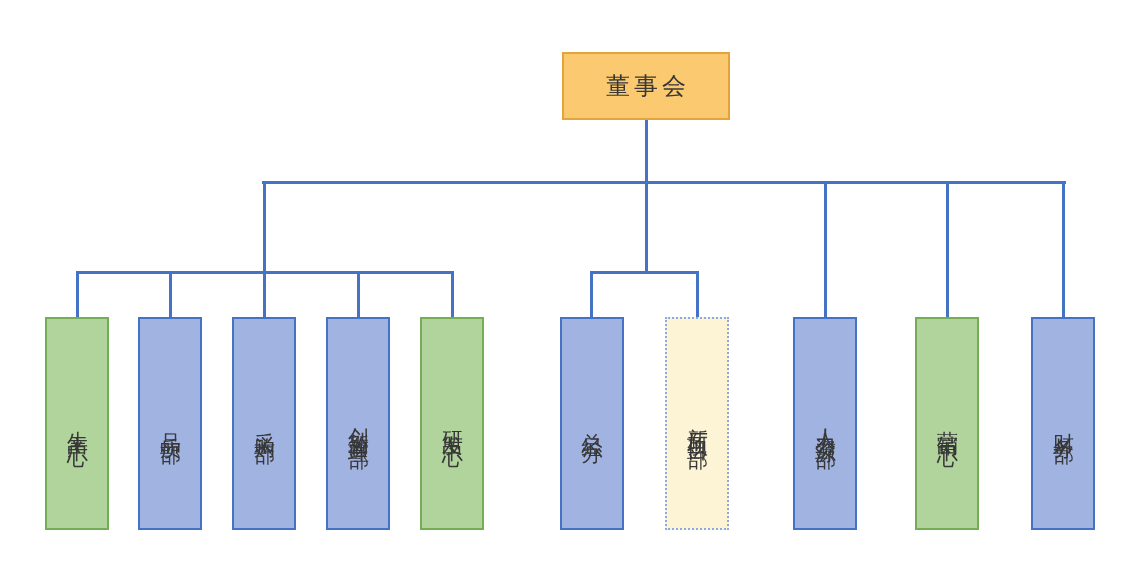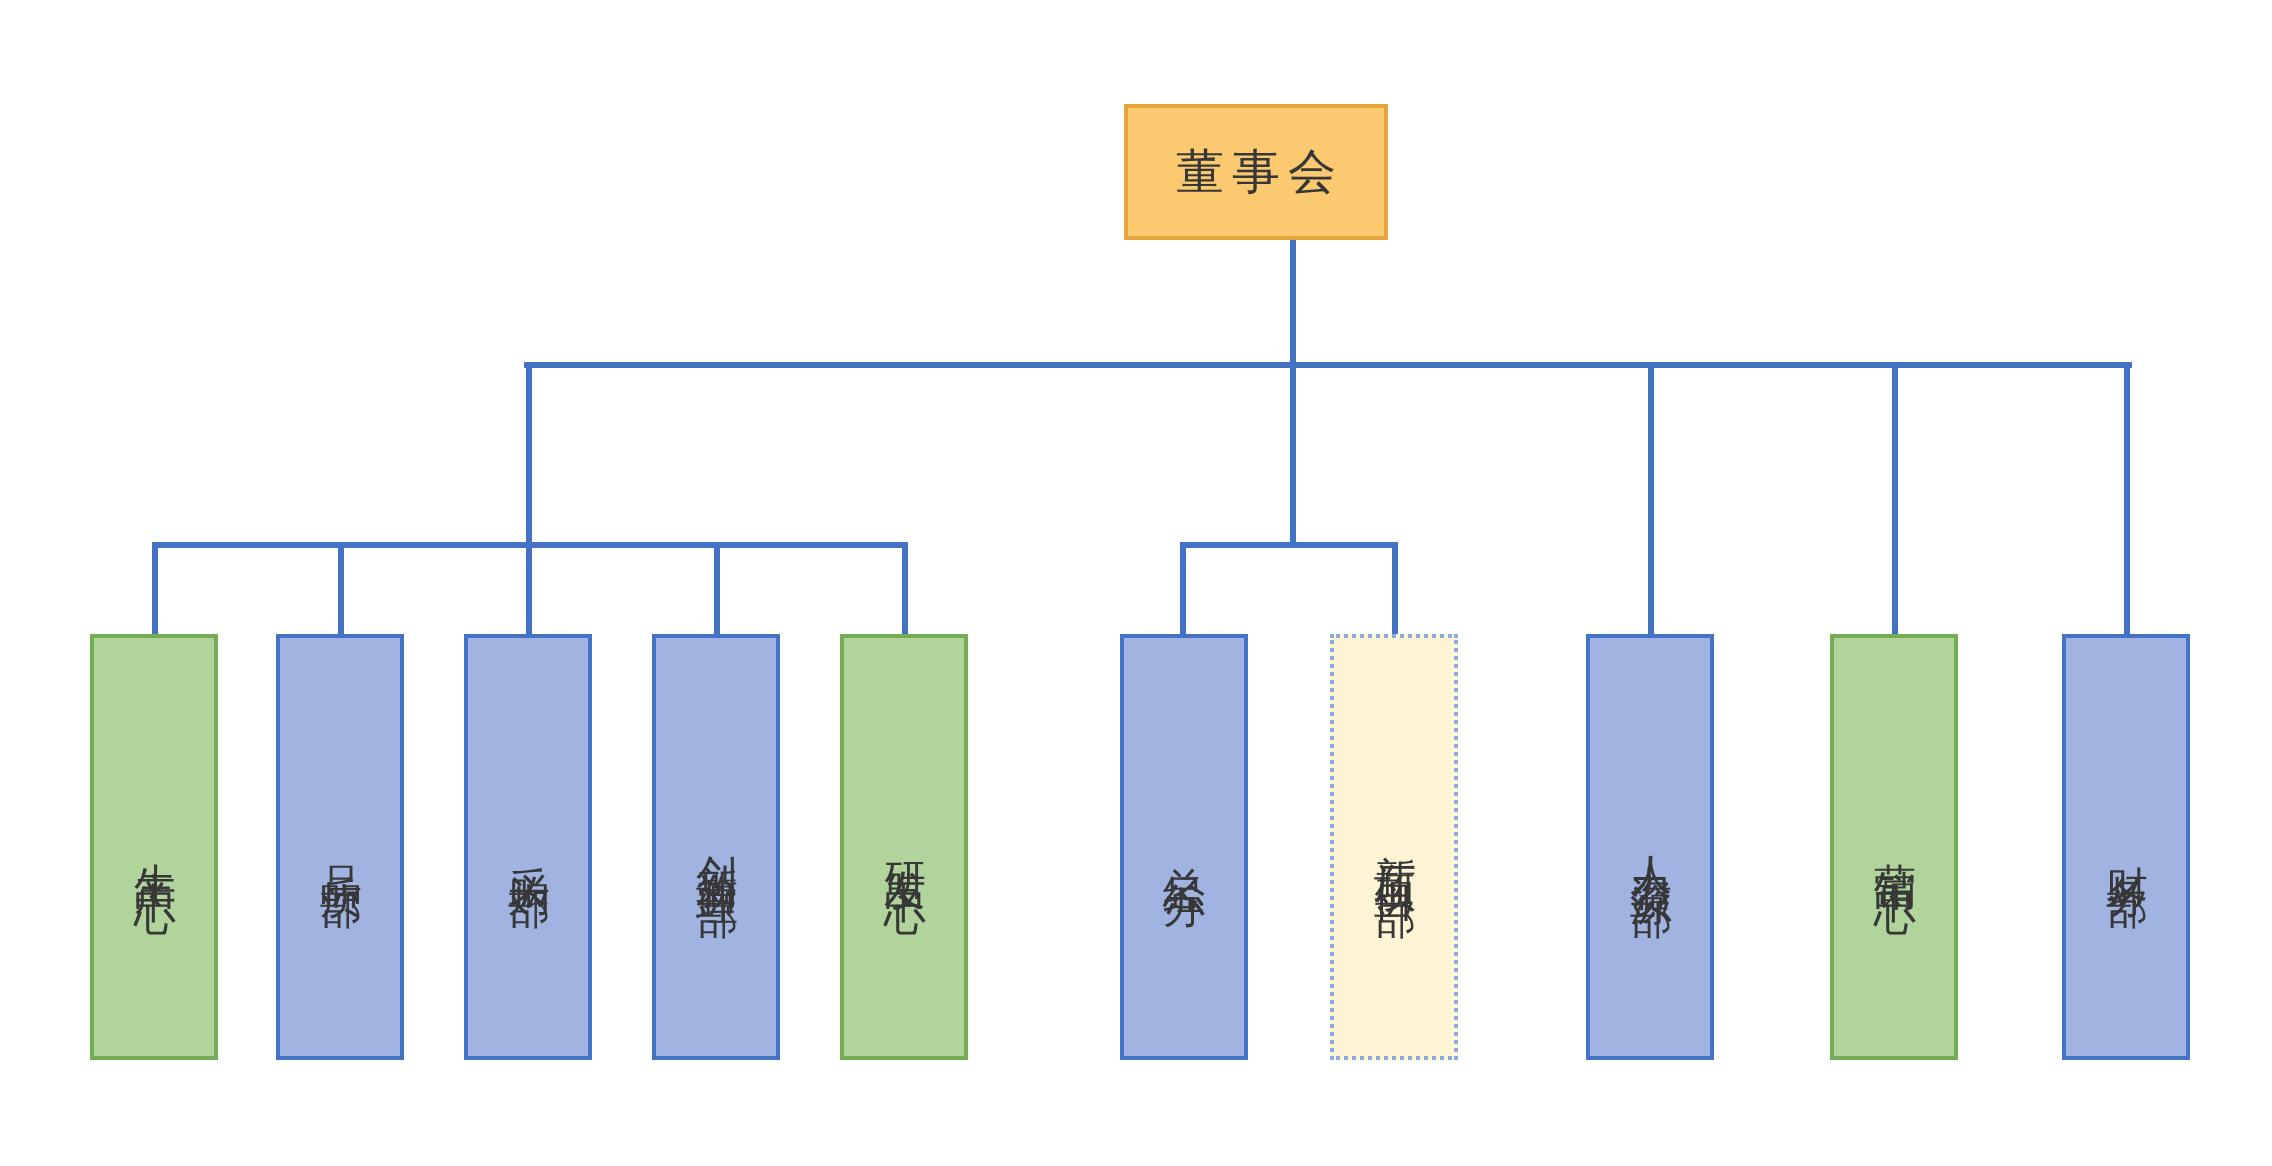--- a/index.html
+++ b/index.html
@@ -23,21 +23,21 @@
     position: absolute;
     box-sizing: border-box;
     display: flex;
     align-items: center;
     justify-content: center;
     color: var(--text);
   }
   .node.root {
     left: 562px;
     top: 52px;
-    width: 132px;
+    width: 168px;
     height: 68px;
     background: var(--root-fill);
     border: 2px solid var(--root-border);
     font-size: 24px;
     letter-spacing: 4px;
     text-indent: 4px;
   }
   .node.dept {
     top: 317px;
     width: 64px;

